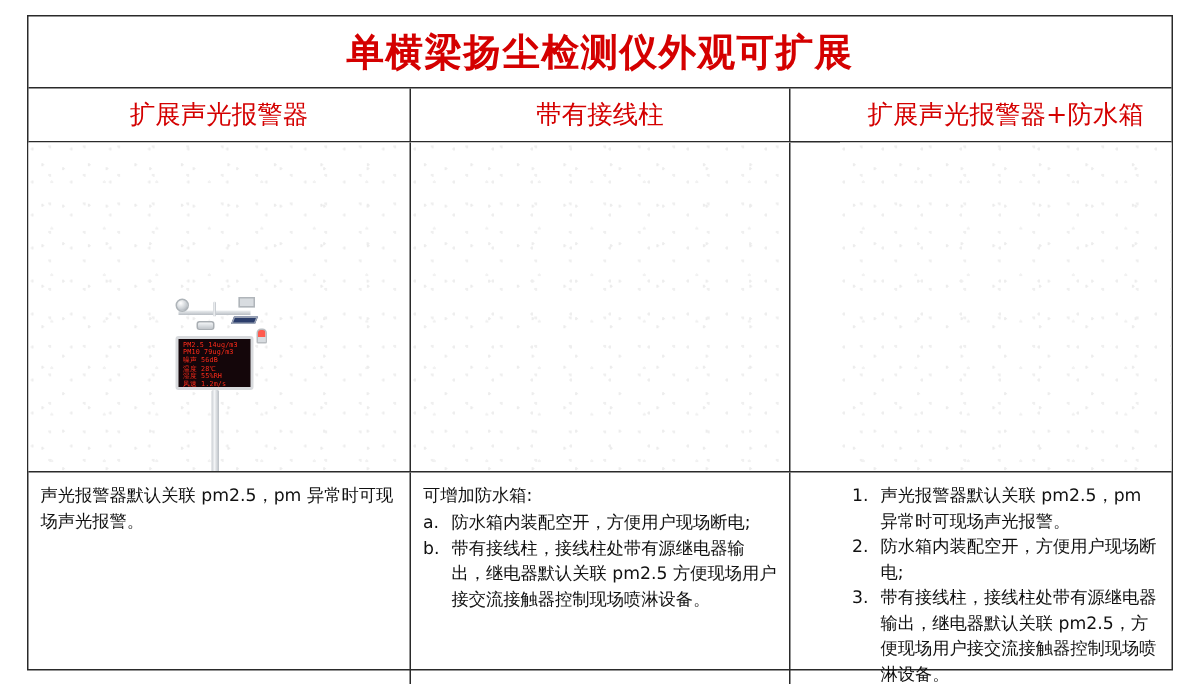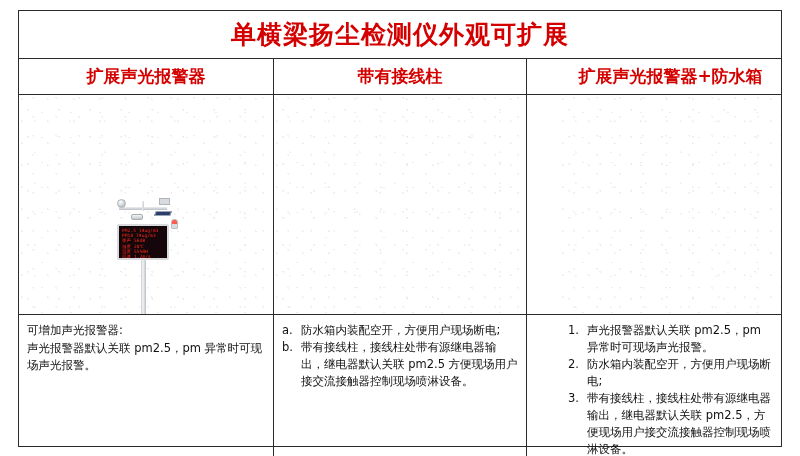--- a/index.html
+++ b/index.html
@@ -54,21 +54,21 @@
     display: flex;
     border-bottom: 1px solid #2a2a2a;
     box-sizing: border-box;
   }
   .header-cell {
     display: flex;
     align-items: center;
     justify-content: center;
     color: #d40000;
     font-size: 17px;
-    font-weight: bold;
+    font-weight: normal;
     box-sizing: border-box;
     font-family: "DejaVu Sans", "Liberation Sans", sans-serif;
   }
   .col1 { flex: 0 0 254px; }
   .col2 { flex: 0 0 254px; border-left: 1px solid #2a2a2a; border-right: 1px solid #2a2a2a; }
   .col3 { flex: 1 1 auto; margin-left: 33px; }
 
   .image-row {
     flex: 0 0 220px;
     display: flex;
@@ -288,30 +288,30 @@
           
 
           
         </div>
       </div>
     </div>
 
     <div class="text-row">
 
       <div class="text-cell col1">
-        <p class="lead">可增加声光报警器:</p>
         <ul class="ul">
           <li>
             <span class="mk"></span>
             <span style="margin-left:-19px; display:block;">声光报警器默认关联 pm2.5，pm 异常时可现场声光报警。</span>
           </li>
         </ul>
       </div>
 
       <div class="text-cell col2 mid">
+        <p class="lead">可增加防水箱:</p>
         <ul class="ol">
           <li>
             <span class="mk">a.</span>
             <span>防水箱内装配空开，方便用户现场断电;</span>
           </li>
           <li>
             <span class="mk">b.</span>
             <span>带有接线柱，接线柱处带有源继电器输出，继电器默认关联 pm2.5 方便现场用户接交流接触器控制现场喷淋设备。</span>
           </li>
         </ul>

